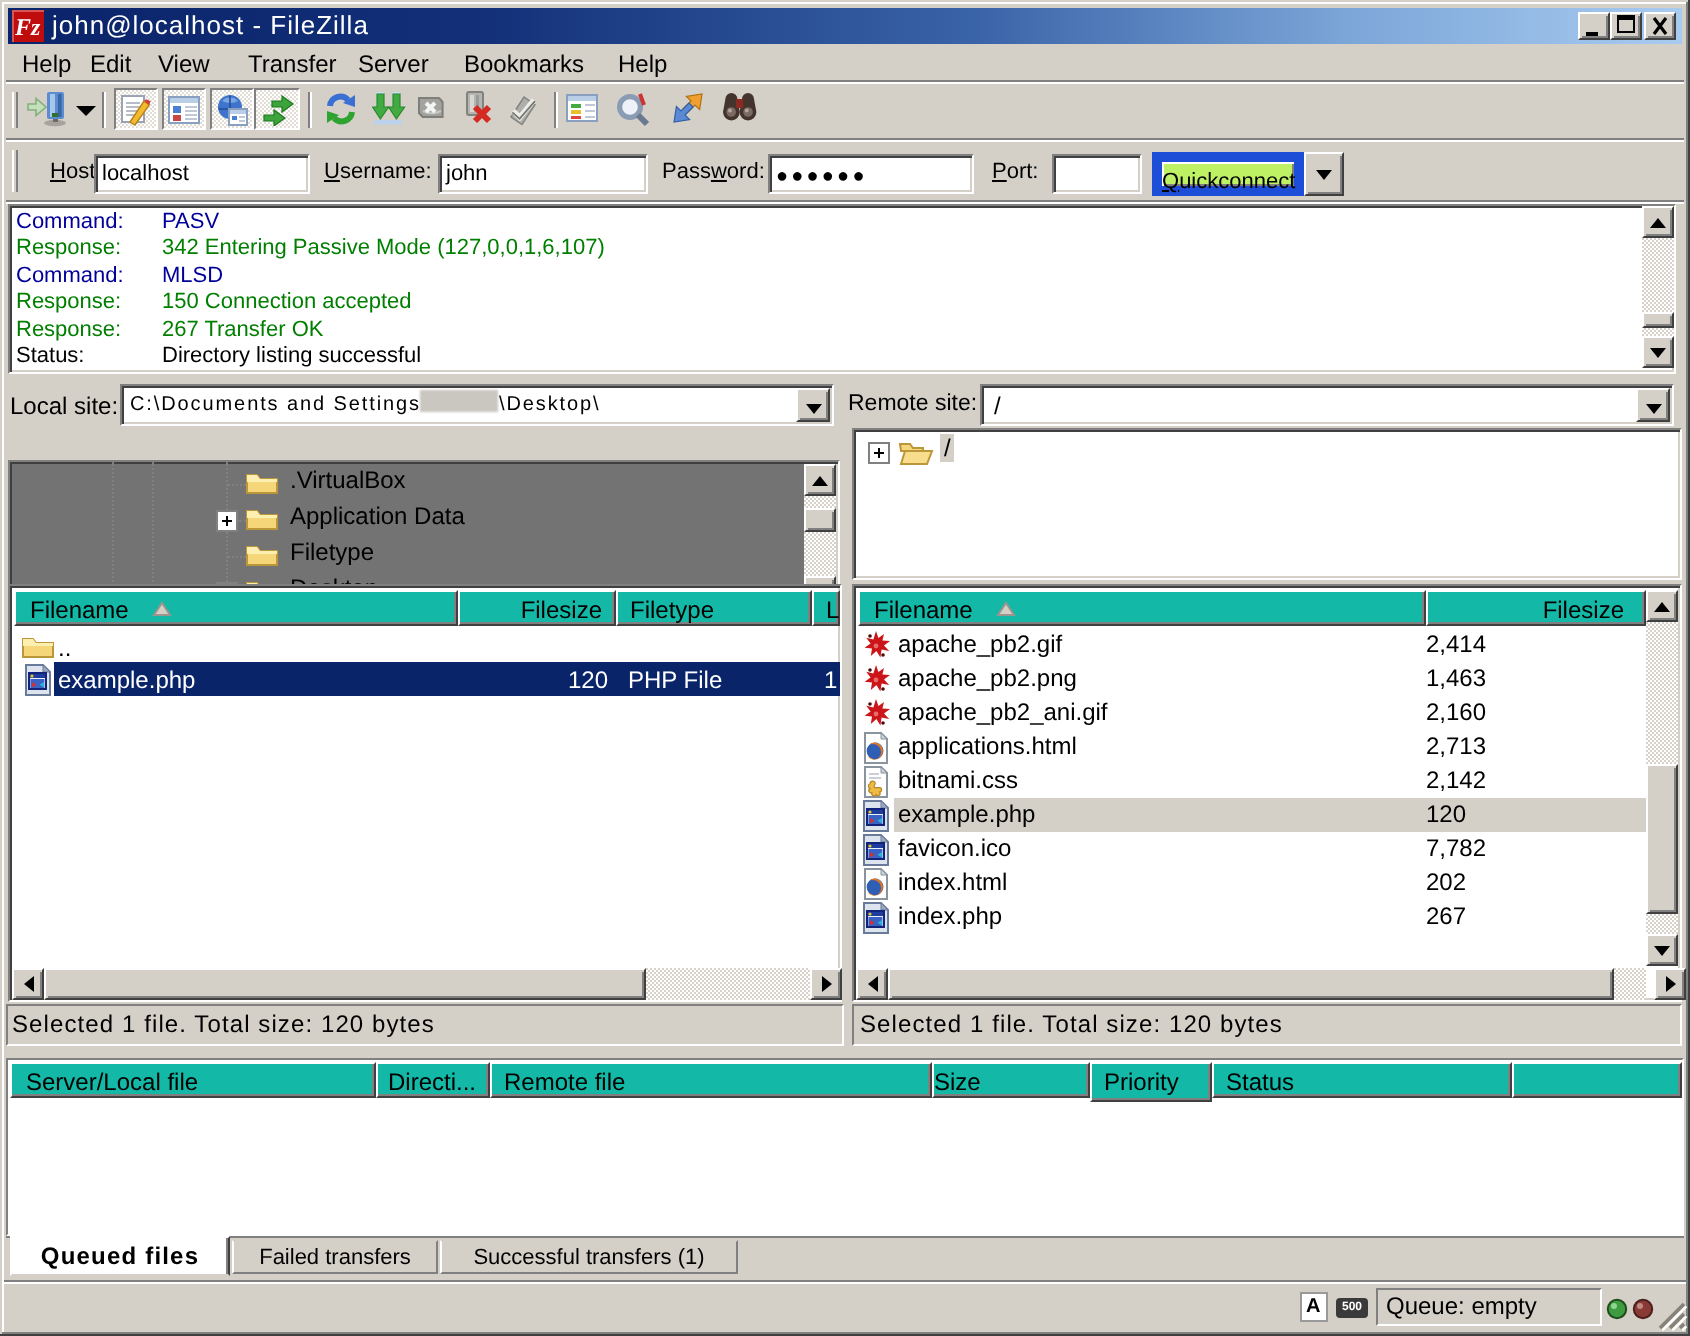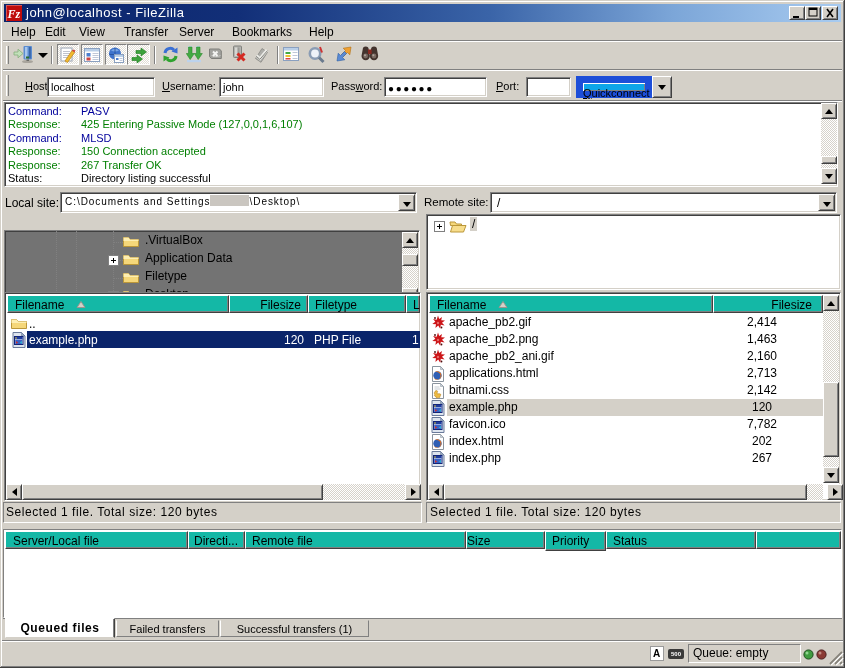--- a/index.html
+++ b/index.html
@@ -194,36 +194,36 @@
   <span class="abs" style="left:159px;top:10px"><u>U</u>sername:</span>
   <div class="abs sunken" style="left:216px;top:7px;width:105px;height:20px;background:#fff">
         <div style="margin:3px 0 0 3px">john</div>
       </div>
   <span class="abs" style="left:328px;top:10px">Pass<u>w</u>ord:</span>
   <div class="abs sunken" style="left:381px;top:7px;width:103px;height:20px;background:#fff">
         <div style="margin:5px 0 0 3px;font-size:10px;letter-spacing:1.6px">●●●●●●</div>
       </div>
   <span class="abs" style="left:493px;top:10px"><u>P</u>ort:</span>
   <div class="abs sunken" style="left:523px;top:7px;width:45px;height:20px;background:#fff"></div>
-  <div class="abs" style="left:573px;top:6px;width:76px;height:22px;border:7px solid #1d4ed8;background:#0ea5e9;box-shadow:inset 1px 1px 0 #fff,inset -1px -1px 0 #808080;text-align:left;line-height:20px"><u>Q</u>uickconnect</div>
+  <div class="abs" style="left:573px;top:6px;width:76px;height:22px;border:5px solid #1d4ed8;background:#bef264;box-shadow:inset 1px 1px 0 #fff,inset -1px -1px 0 #808080;text-align:left;line-height:20px"><u>Q</u>uickconnect</div>
   <div class="abs raised" style="left:649px;top:6px;width:20px;height:22px;background:#d4d0c8"><svg style="margin:8px 0 0 5px" width="9" height="6">
           <path d="M0 0 h8 l-4 5z" fill="#000"></path>
         </svg></div>
 </div>
 
 <div class="abs" style="left:3px;top:40px;width:839px;height:1px;background:#808080"></div>
 <div class="abs" style="left:3px;top:41px;width:839px;height:1px;background:#fff"></div>
 <div class="abs" style="left:3px;top:69px;width:839px;height:1px;background:#808080"></div>
 <div class="abs" style="left:3px;top:70px;width:839px;height:1px;background:#fff"></div>
 <div class="abs" style="left:3px;top:100px;width:839px;height:1px;background:#808080"></div>
 <div class="abs" style="left:3px;top:101px;width:839px;height:1px;background:#fff"></div>
 
 <div class="abs sunken" style="left:4px;top:102px;width:834px;height:85px;background:#fff;font-size:11px">
   <div class="abs" style="left:3px;top:2px;line-height:13.4px;color:#00009b">Command:<br><span style="color:#007f00">Response:</span><br>Command:<br><span style="color:#007f00">Response:</span><br><span style="color:#007f00">Response:</span><br><span style="color:#000">Status:</span></div>
-  <div class="abs" style="left:76px;top:2px;line-height:13.4px;color:#00009b">PASV<br><span style="color:#007f00">425 Entering Passive Mode (127,0,0,1,6,107)</span><br>MLSD<br><span style="color:#007f00">150 Connection accepted</span><br><span style="color:#007f00">267 Transfer OK</span><br><span style="color:#000">Directory listing successful</span></div>
+  <div class="abs" style="left:76px;top:2px;line-height:13.4px;color:#00009b">PASV<br><span style="color:#007f00">342 Entering Passive Mode (127,0,0,1,6,107)</span><br>MLSD<br><span style="color:#007f00">150 Connection accepted</span><br><span style="color:#007f00">267 Transfer OK</span><br><span style="color:#000">Directory listing successful</span></div>
   <div class="abs" style="right:0;top:0;width:16px;height:81px" id="logsb">
     <div class="abs sbtn" style="left:0;top:0;width:16px;height:16px">
           <svg width="8" height="5">
             <path d="M4 0 L8 5 H0z" fill="#000"></path>
           </svg>
         </div>
     <div class="abs track" style="left:0;top:16px;width:16px;height:49px"></div>
     <div class="abs raised" style="left:0;top:53px;width:16px;height:8px;background:#d4d0c8"></div>
     <div class="abs sbtn" style="left:0;top:65px;width:16px;height:16px">
           <svg width="8" height="5">
@@ -352,21 +352,21 @@
 </div>
 
 <div class="abs sunken" style="left:426px;top:292px;width:415px;height:209px;background:#fff" id="rlist">
   <div class="abs hdrbtn" style="left:2px;top:2px;width:284px;height:18px;padding:2px 0 0 7px">Filename</div>
   <svg class="abs" style="left:71px;top:7px" width="10" height="9">
         <path d="M5 1.5 L9 7.5 H1z" fill="#d4d0c8" stroke="#9a968e"></path>
       </svg>
   <div class="abs hdrbtn" style="left:286px;top:2px;width:110px;height:18px;padding:2px 10px 0 0;text-align:right">Filesize</div>
   <div class="abs" style="left:20px;top:106px;width:376px;height:17px;background:#d4d0c8"></div>
   <div class="abs" style="left:22px;top:21px;line-height:17px">apache_pb2.gif<br>apache_pb2.png<br>apache_pb2_ani.gif<br>applications.html<br>bitnami.css<br>example.php<br>favicon.ico<br>index.html<br>index.php</div>
-  <div class="abs" style="left:286px;top:21px;width:98px;text-align:center;line-height:17px">2,414<br>1,463<br>2,160<br>2,713<br>2,142<br>120<br>7,782<br>202<br>267</div>
+  <div class="abs" style="left:286px;top:21px;width:98px;text-align:left;line-height:17px">2,414<br>1,463<br>2,160<br>2,713<br>2,142<br>120<br>7,782<br>202<br>267</div>
   <svg class="abs" style="left:3px;top:22px" width="16" height="16">
         <use href="#i-feather"></use>
       </svg>
   <svg class="abs" style="left:3px;top:39px" width="16" height="16">
         <use href="#i-feather"></use>
       </svg>
   <svg class="abs" style="left:3px;top:56px" width="16" height="16">
         <use href="#i-feather"></use>
       </svg>
   <svg class="abs" style="left:3px;top:73px" width="16" height="16">

